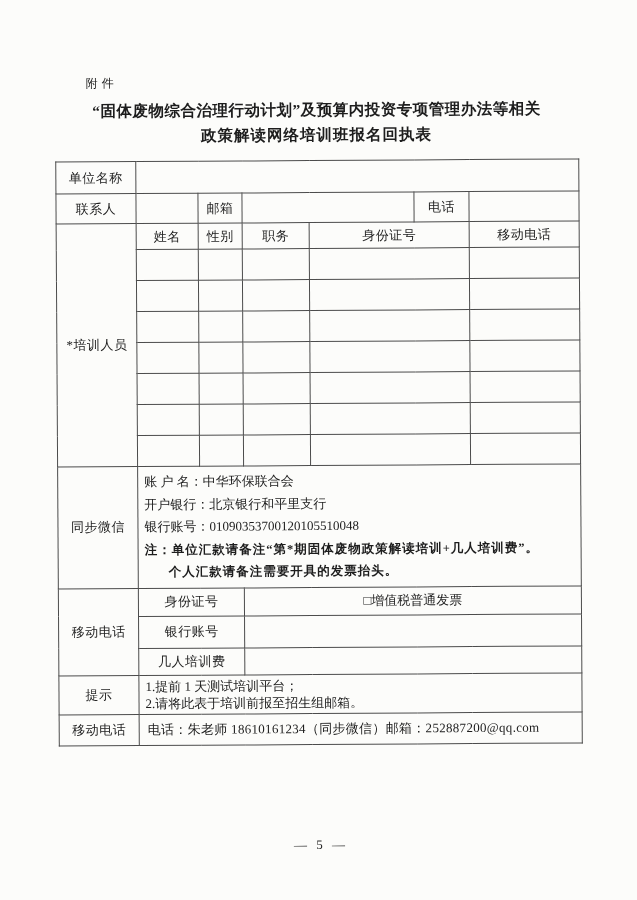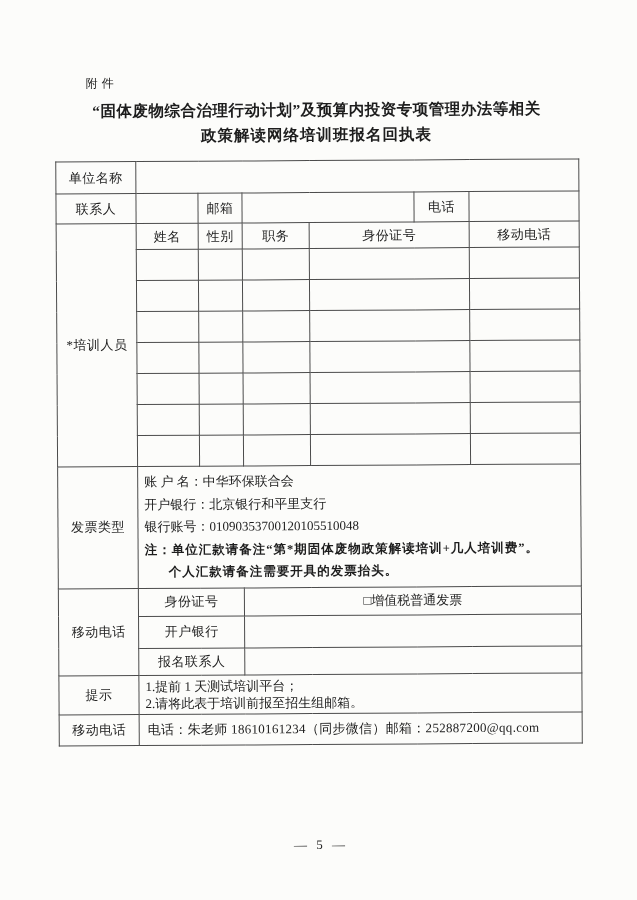--- a/index.html
+++ b/index.html
@@ -135,41 +135,41 @@
       </tr>
       <tr class="r-person">
         <td></td>
         <td></td>
         <td></td>
         <td colspan="2"></td>
         <td></td>
       </tr>
 
       <tr class="r-remit">
-        <td class="lbl">发票类型</td>
+        <td class="lbl">同步微信</td>
         <td colspan="6" class="remit-cell">
           <div>账 户 名：中华环保联合会</div>
           <div>开户银行：北京银行和平里支行</div>
           <div>银行账号：01090353700120105510048</div>
           <div class="note">注：单位汇款请备注“第*期固体废物政策解读培训+几人培训费”。</div>
           <div class="note indent">个人汇款请备注需要开具的发票抬头。</div>
         </td>
       </tr>
 
       <tr class="r-inv1">
         <td class="lbl" rowspan="3">移动电话</td>
         <td class="lbl" colspan="2">身份证号</td>
         <td colspan="4" class="center">□增值税普通发票</td>
       </tr>
       <tr class="r-inv2">
-        <td class="lbl" colspan="2">开户银行</td>
+        <td class="lbl" colspan="2">银行账号</td>
         <td colspan="4"></td>
       </tr>
       <tr class="r-inv3">
-        <td class="lbl" colspan="2">报名联系人</td>
+        <td class="lbl" colspan="2">几人培训费</td>
         <td colspan="4"></td>
       </tr>
 
       <tr class="r-tips">
         <td class="lbl">提示</td>
         <td colspan="6" class="tips-cell">
           <div>1.提前 1 天测试培训平台；</div>
           <div>2.请将此表于培训前报至招生组邮箱。</div>
         </td>
       </tr>

